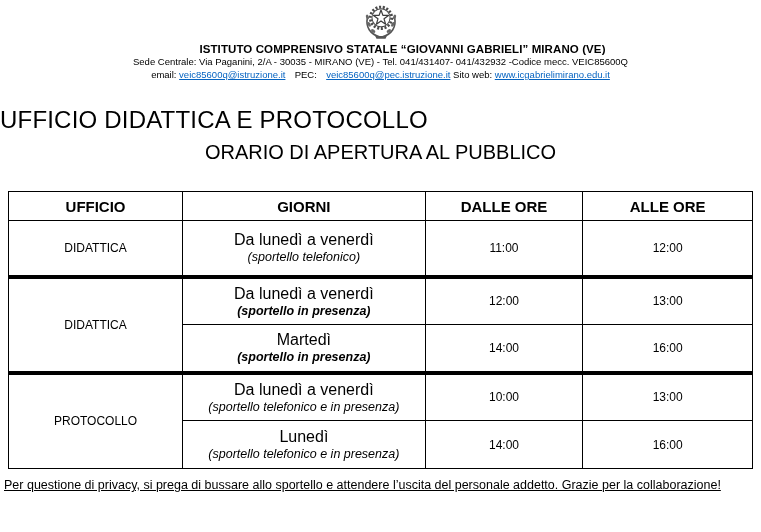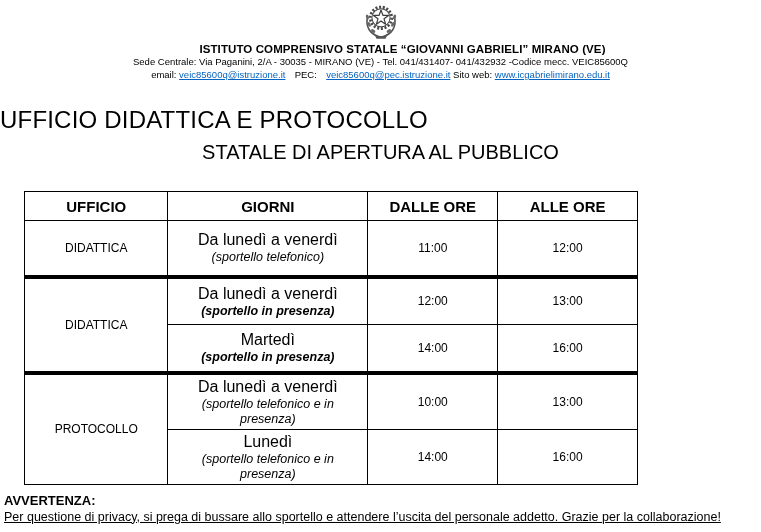--- a/index.html
+++ b/index.html
@@ -33,21 +33,21 @@
     margin-top: 25px; letter-spacing: 0.2px;
   }
   .doc-subtitle {
     text-align: center; font-size: 20px; font-weight: normal;
     margin-top: 7px;
   }
 
   
   table.schedule {
     border-collapse: collapse; table-layout: fixed;
-    width: 614px; margin-left: 24px; margin-top: 27px;
+    width: 745px; margin-left: 8px; margin-top: 27px;
   }
   .schedule th, .schedule td {
     border: 1.5px solid #000; text-align: center; vertical-align: middle;
     padding: 2px 4px; overflow: hidden;
   }
   .schedule thead tr { height: 29px; }
   .schedule thead th { font-size: 15px; font-weight: bold; }
   .schedule tbody tr { height: 48px; }
   .schedule tbody tr.tall { height: 56px; }
   .schedule tbody tr.section-start td { border-top: 4px solid #000; }
@@ -94,21 +94,21 @@
       <span class="hdr-sep"></span>
       <span>PEC:</span>
       <span class="hdr-sep"></span>
       <span class="hdr-link">veic85600q@pec.istruzione.it</span>
       <span>Sito web:</span>
       <span class="hdr-link">www.icgabrielimirano.edu.it</span>
     </div>
   </div>
 
   <div class="doc-title">UFFICIO DIDATTICA E PROTOCOLLO</div>
-  <div class="doc-subtitle">STATALE DI APERTURA AL PUBBLICO</div>
+  <div class="doc-subtitle">ORARIO DI APERTURA AL PUBBLICO</div>
 
   <table class="schedule">
     <colgroup>
       <col style="width:23.4%">
       <col style="width:32.6%">
       <col style="width:21.2%">
       <col style="width:22.8%">
     </colgroup>
     <thead>
       <tr>
@@ -159,17 +159,16 @@
             <div class="day-main">Lunedì</div>
             <div class="day-note">(sportello telefonico e in presenza)</div>
           </td>
           <td class="time-cell">14:00</td>
           <td class="time-cell">16:00</td>
         </tr>
       </tbody>
   </table>
 
   <div class="footer">
-    <div class="warning-label">AVVERTENZA:</div>
     <div class="warning-text">Per questione di privacy, si prega di bussare allo sportello e attendere l’uscita del personale addetto. Grazie per la collaborazione!</div>
   </div>
 
 </div>
 
 </body></html>

